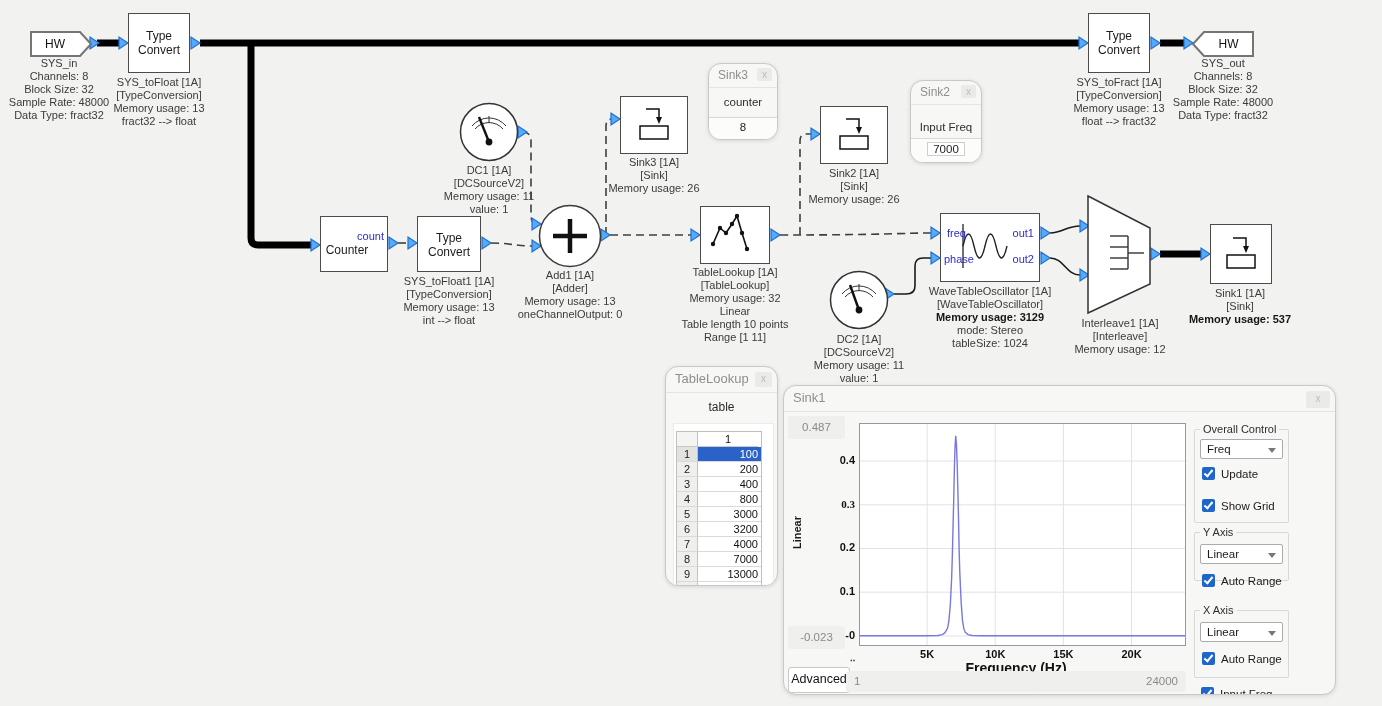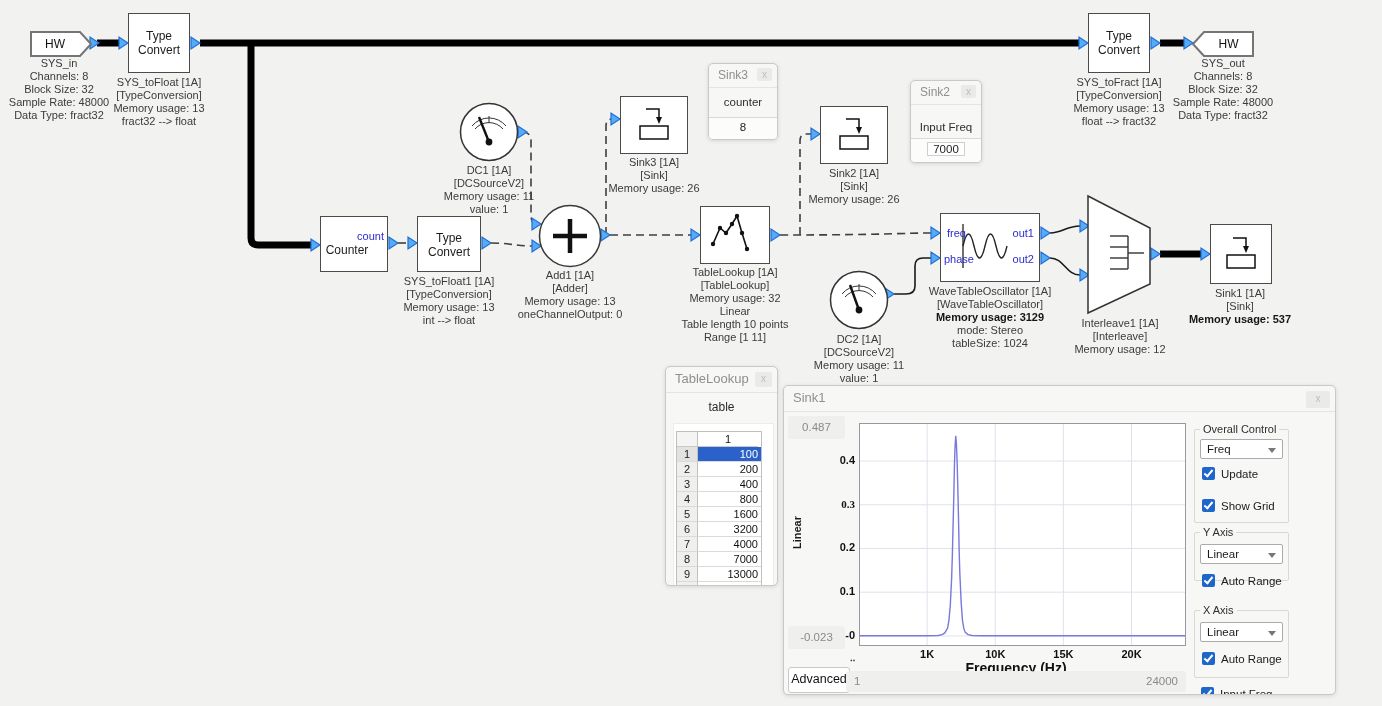--- a/index.html
+++ b/index.html
@@ -13,21 +13,21 @@
   .port{fill:#56aaf7;stroke:#1f6fd0;stroke-width:1.2}
   .blk{position:absolute;background:#fff;border:1.4px solid #4b4b4b;box-sizing:border-box;z-index:2}
   .blk-svg{position:absolute;z-index:2}
   .blktxt{position:absolute;left:0;right:0;text-align:center;font-size:12px;line-height:14px;color:#1c1c1c}
   .cap{position:absolute;transform:translateX(-50%);text-align:center;white-space:nowrap;
        font-size:11px;line-height:13px;color:#3b3b3b;z-index:2}
   .cl.b{font-weight:bold;color:#161616}
   .portlbl{position:absolute;font-size:11px;color:#2b2bd0;z-index:3}
   .hwlabel{position:absolute;font-size:12px;color:#111;text-align:center;top:6px}
   
-  .panel{position:absolute;background:#f7f7f6;border:1px solid #c9c9c8;border-radius:5px;
+  .panel{position:absolute;background:#f7f7f6;border:1px solid #c9c9c8;border-radius:13px;
          box-shadow:0 1px 4px rgba(0,0,0,.12);box-sizing:border-box;z-index:10;overflow:hidden}
   .ptitle{position:relative;height:25px;border-bottom:1px solid #e4e4e3;color:#8f8f8f;
           font-size:13px;line-height:24px;padding-left:9px}
   .closebtn{position:absolute;right:5px;top:5px;width:17px;height:15px;background:#eaeae9;color:#bdbdbd;
             font-size:10px;line-height:14px;text-align:center;border-radius:2px}
   .mini-label{position:absolute;left:0;right:0;text-align:center;font-size:11.5px;color:#2e2e2e}
   .mini-value{position:absolute;left:0;right:0;bottom:0;border-top:1px solid #d8d8d7;background:#fcfcfb;
               text-align:center;font-size:11.5px;color:#1d1d1d;padding-top:3px}
   .inset-field{display:inline-block;background:#fff;border:1px solid #cfcfce;padding:0 5px;min-width:26px}
   
@@ -384,21 +384,21 @@
       <div class="tg-row">
         <div class="tg-num">3</div>
         <div class="tg-val">400</div>
       </div>
       <div class="tg-row">
         <div class="tg-num">4</div>
         <div class="tg-val">800</div>
       </div>
       <div class="tg-row">
         <div class="tg-num">5</div>
-        <div class="tg-val">1600</div>
+        <div class="tg-val">3000</div>
       </div>
       <div class="tg-row">
         <div class="tg-num">6</div>
         <div class="tg-val">3200</div>
       </div>
       <div class="tg-row">
         <div class="tg-num">7</div>
         <div class="tg-val">4000</div>
       </div>
       <div class="tg-row">
@@ -442,21 +442,21 @@
         </svg>
     </div>
     <div id="y-ticks">
         <div class="ytick" style="top: 68.0412px;">0.4</div>
         <div class="ytick" style="top: 111.767px; font-family: Liberation Serif, serif;">0.3</div>
         <div class="ytick" style="top: 155.492px;">0.2</div>
         <div class="ytick" style="top: 199.218px;">0.1</div>
         <div class="ytick" style="top: 242.943px;">-0</div>
       </div>
     <div id="x-ticks">
-        <div class="xtick" style="left: 143.114px;">1K</div>
+        <div class="xtick" style="left: 143.114px;">5K</div>
         <div class="xtick" style="left: 211.242px;">10K</div>
         <div class="xtick" style="left: 279.37px;">15K</div>
         <div class="xtick" style="left: 347.498px;">20K</div>
       </div>
     <div class="origin-mark">‥</div>
     <div class="xaxis-label">Frequency (Hz)</div>
 
     <div class="adv-btn">Advanced</div>
     <div class="gray-field" style="left:62px;top:285px;width:180px;padding-left:8px">1</div>
     <div class="gray-field" style="left:248px;top:285px;width:146px;text-align:right;padding-right:8px">24000</div>

